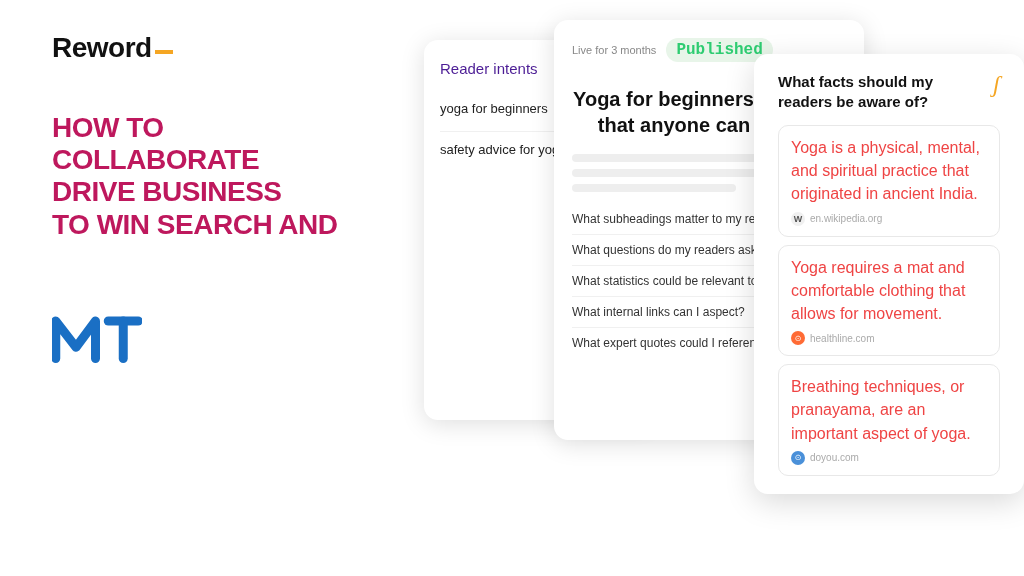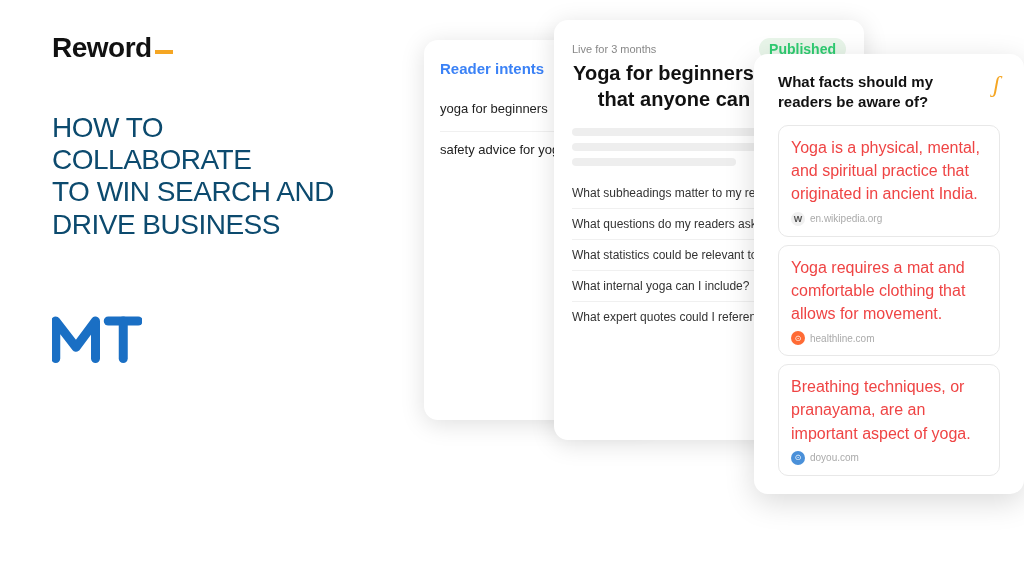--- a/index.html
+++ b/index.html
@@ -40,22 +40,22 @@
       height: 4px;
       background: #F5A623;
       margin-left: 3px;
       display: inline-block;
       vertical-align: middle;
       margin-top: 8px;
     }
 
     .main-heading {
       font-size: 28px;
-      font-weight: 400;
-      color: #0c4a6e;
+      font-weight: 700;
+      color: #be185d;
       line-height: 1.15;
       text-transform: uppercase;
       letter-spacing: -0.5px;
       margin-bottom: 60px;
     }
 
     .martech-logo {
       display: flex;
       align-items: center;
     }
@@ -83,22 +83,22 @@
       background: #fff;
       border-radius: 14px;
       box-shadow: 0 4px 24px rgba(0,0,0,0.13);
       padding: 20px 16px;
       z-index: 1;
       min-height: 380px;
     }
 
     .card-title {
       font-size: 15px;
-      font-weight: 700;
-      color: #3b82f6;
+      font-weight: 400;
+      color: #4c1d95;
       margin-bottom: 14px;
     }
 
     .intent-item {
       display: flex;
       align-items: flex-start;
       justify-content: space-between;
       padding: 10px 0;
       border-bottom: 1px solid #f0f0f0;
       font-size: 13px;
@@ -136,35 +136,36 @@
       border-radius: 14px;
       box-shadow: 0 4px 24px rgba(0,0,0,0.13);
       padding: 18px 18px;
       z-index: 2;
       min-height: 420px;
     }
 
     .yoga-meta {
       display: flex;
       align-items: center;
-      justify-content: space-between;
+      justify-content: flex-start;
       gap: 10px;
-      margin-bottom: 0;
+      margin-bottom: 24px;
     }
     .live-text {
       font-size: 11px;
       color: #888;
     }
     .published-badge {
       background: #e8f5e9;
       color: #2ecc71;
-      font-size: 14px;
+      font-size: 16px;
       font-weight: 600;
       padding: 3px 10px;
       border-radius: 20px;
+      font-family: Liberation Mono, monospace;
     }
 
     .yoga-title {
       font-size: 20px;
       font-weight: 800;
       color: #111;
       text-align: center;
       margin-bottom: 16px;
       line-height: 1.3;
     }
@@ -272,22 +273,22 @@
 <body>
 
 <div class="left-section">
   <div class="logo">
     <span class="logo-text">Reword</span>
     <span class="logo-underscore"></span>
   </div>
 
   <div class="main-heading">
     <div>HOW TO COLLABORATE</div>
+    <div>DRIVE BUSINESS</div>
     <div>TO WIN SEARCH AND</div>
-    <div>DRIVE BUSINESS</div>
   </div>
 
   <div class="martech-logo">
     <svg class="martech-icon" viewBox="0 0 120 80" fill="none" xmlns="http://www.w3.org/2000/svg">
 
       <path d="M5 70 L5 20 L32 55 L58 20 L58 70" stroke="#1a6fc4" stroke-width="12" stroke-linejoin="round" stroke-linecap="round" fill="none"></path>
 
       <path d="M75 20 L115 20" stroke="#1a6fc4" stroke-width="12" stroke-linecap="round" fill="none"></path>
       <path d="M95 20 L95 70" stroke="#1a6fc4" stroke-width="12" stroke-linecap="round" fill="none"></path>
     </svg>
@@ -317,21 +318,21 @@
     <div class="yoga-title">Yoga for beginners: routines that anyone can handle</div>
     <div class="yoga-gray-lines">
       <div class="gray-line full"></div>
       <div class="gray-line medium"></div>
       <div class="gray-line short"></div>
     </div>
     <div class="question-list">
       <div class="question-item">What subheadings matter to my readers?</div>
       <div class="question-item">What questions do my readers ask?</div>
       <div class="question-item">What statistics could be relevant to this topic?</div>
-      <div class="question-item">What internal yoga can I include?</div>
+      <div class="question-item">What internal links can I aspect?</div>
       <div class="question-item">What expert quotes could I reference in this article?</div>
     </div>
   </div>
 
   <div class="card-facts">
     <div class="facts-header">
       <div class="facts-title">What facts should my readers be aware of?</div>
       <div class="facts-icon" style="color:#f5a623; font-size:24px; font-style:italic; font-family:Georgia,serif;">ʃ</div>
     </div>
 

